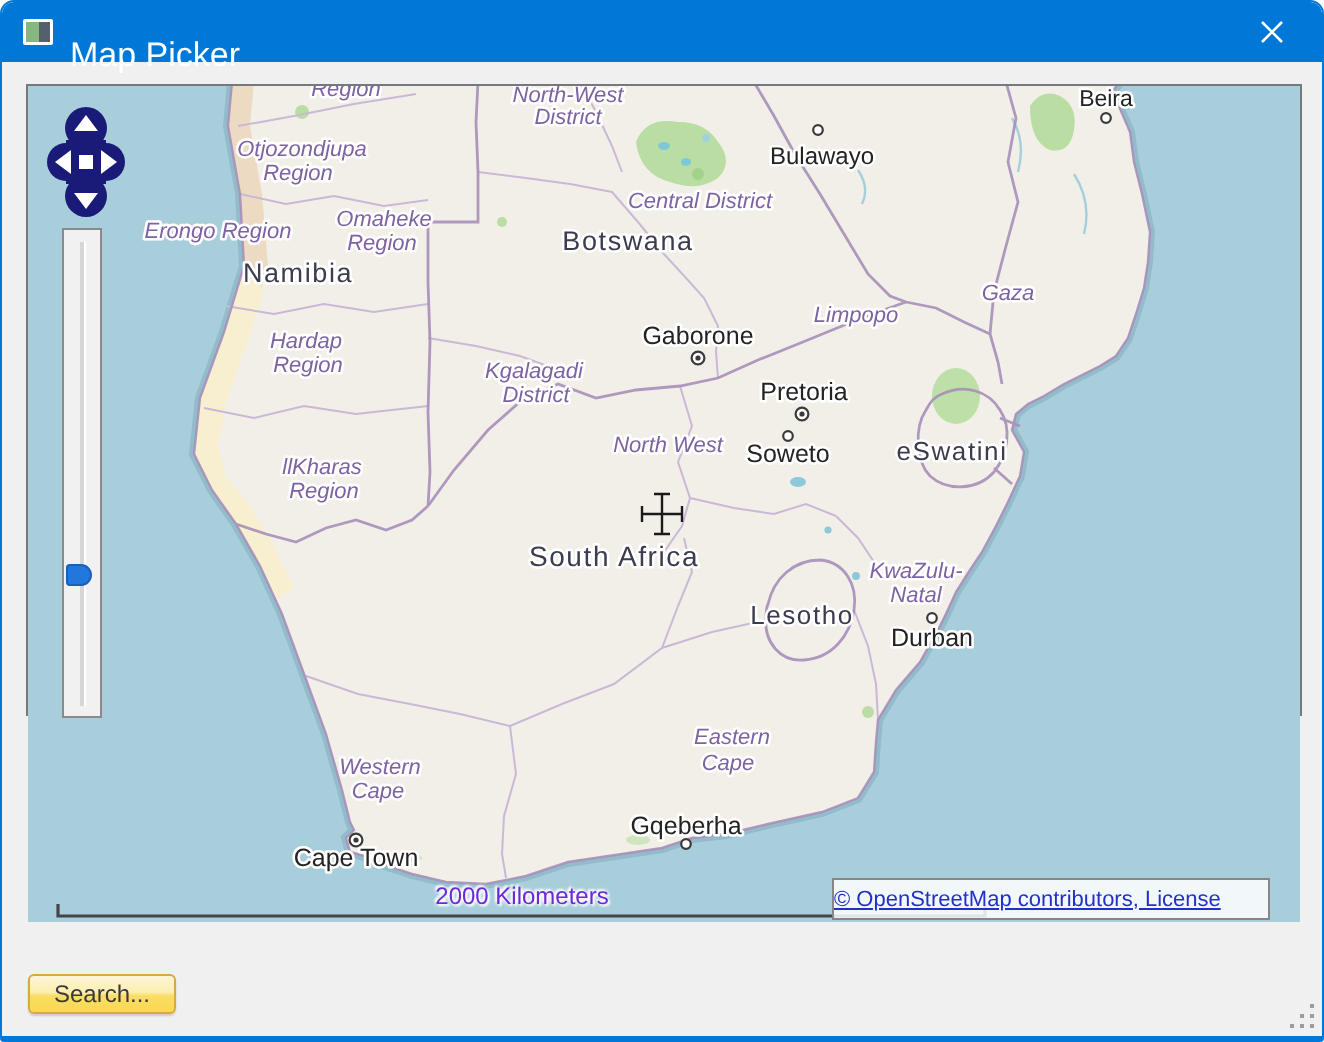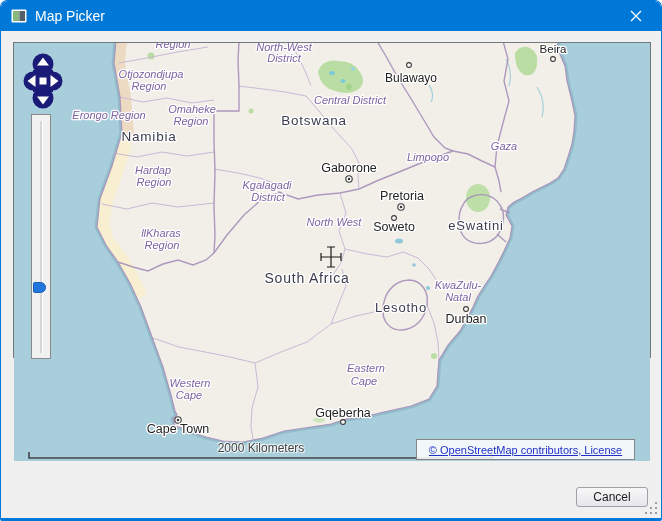--- a/index.html
+++ b/index.html
@@ -7,22 +7,22 @@
     --border-purple:#a78fba; --accent-blue:#2277dd; --compass-navy:#1a1a78;
     --gold:#fbd84e;
   }
   html,body{margin:0;padding:0;background:#ffffff;font-family:"Liberation Sans",sans-serif;}
   .window{position:relative;width:662px;height:521px;box-sizing:border-box;
     border:1px solid var(--titlebar-bg);border-bottom-width:3px;background:#f0f0f0;
     border-radius:7px 7px 2px 2px;overflow:hidden;}
   .titlebar{position:absolute;left:0;top:0;width:100%;height:30px;background:var(--titlebar-bg);
     border-radius:6px 6px 0 0;}
   .titlebar .app-icon{position:absolute;left:10px;top:7px;width:16px;height:16px;}
-  .titlebar .title{position:absolute;left:34px;top:0;height:44px;line-height:30px;
-    color:#ffffff;font-size:14px;}
+  .titlebar .title{position:absolute;left:34px;top:12px;height:44px;line-height:30px;
+    color:#ffffff;font-size:17px;}
   .close-btn{position:absolute;right:4px;top:0;width:42px;height:30px;display:flex;
     align-items:center;justify-content:center;cursor:default;}
   
   .map{position:absolute;left:12px;top:41px;width:638px;height:316px;box-sizing:border-box;
     border:1px solid #75787c;background:var(--ocean);}
   .map svg.canvas{position:absolute;left:0;top:0;}
   text{font-family:"Liberation Sans","DejaVu Sans",sans-serif;text-anchor:middle;
     paint-order:stroke;stroke:#ffffff;stroke-width:2.6px;stroke-linejoin:round;}
   .lbl-region{font-style:italic;fill:#7d63a2;font-size:11px;}
   .lbl-country{fill:#3c3c4f;letter-spacing:0.8px;}
@@ -34,26 +34,26 @@
   
   .slider{position:absolute;left:17px;top:71px;width:20px;height:245px;box-sizing:border-box;
     background:#f1f1f1;border:1px solid #8a8a8a;}
   .slider .groove{position:absolute;left:8px;top:6px;width:2px;height:232px;
     background:#d6d6d6;border-right:1px solid #ffffff;}
   .slider .thumb{position:absolute;left:1px;top:167px;width:13px;height:11px;
     background:var(--accent-blue);border:1px solid #1b5fb8;box-sizing:border-box;
     border-radius:2px 6px 6px 2px;}
   
   .scale-label{position:absolute;left:247px;top:398px;transform:translateX(-50%);
-    font-size:12px;color:#404040;white-space:nowrap;
+    font-size:12px;color:#6d28d9;white-space:nowrap;
     text-shadow:0 0 2px #fff,0 0 2px #fff,1px 1px 1px #fff,-1px -1px 1px #fff;}
   .scale-line{position:absolute;left:14px;top:407px;}
   .attribution{position:absolute;left:402px;top:396px;width:219px;height:21px;box-sizing:border-box;
     background:rgba(255,255,255,0.85);border:1px solid #868686;display:flex;
-    align-items:center;justify-content:center;}
+    align-items:center;}
   .attribution a{font-size:11px;color:#2230c8;text-decoration:underline;white-space:nowrap;}
   
   .btn{position:absolute;top:486px;height:20px;box-sizing:border-box;display:flex;
     align-items:center;justify-content:center;font-size:12px;color:#1c1c1c;
     border-radius:3px;cursor:default;}
   .btn-standard{background:linear-gradient(180deg,#f7f7f7 0%,#ededf0 60%,#e6e6ea 100%);
     border:1px solid #9da1a8;}
   .btn-search{left:13px;width:74px;color:#3a3a3a;
     background:linear-gradient(180deg,#fdf5d7 0%,#fceeb0 45%,#f9dd66 55%,var(--gold) 100%);
     border:1px solid #d9a93f;box-shadow:0 1px 1px rgba(0,0,0,0.15);}
@@ -227,21 +227,21 @@
     <span class="scale-label">2000 Kilometers</span>
     <svg class="scale-line" width="466" height="10" viewBox="0 0 466 10">
       <path d="M1,2 V8 H464.5 V2" stroke="#44444b" stroke-width="1.6" fill="none"></path>
     </svg>
 
     <div class="attribution">
       <a href="#">© OpenStreetMap contributors, License</a>
     </div>
   </div>
 
-  <div class="btn btn-standard btn-cancel">Cancel</div>
+  <div class="btn btn-search">Search...</div>
 
   <svg class="grip" viewBox="0 0 13 13">
     <g fill="#9a9da2">
       <rect x="10" y="10" width="2" height="2"></rect>
         <rect x="10" y="5" width="2" height="2"></rect>
       <rect x="10" y="0" width="2" height="2"></rect>
         <rect x="5" y="5" width="2" height="2"></rect>
       <rect x="5" y="10" width="2" height="2"></rect>
         <rect x="0" y="10" width="2" height="2"></rect>
     </g>

